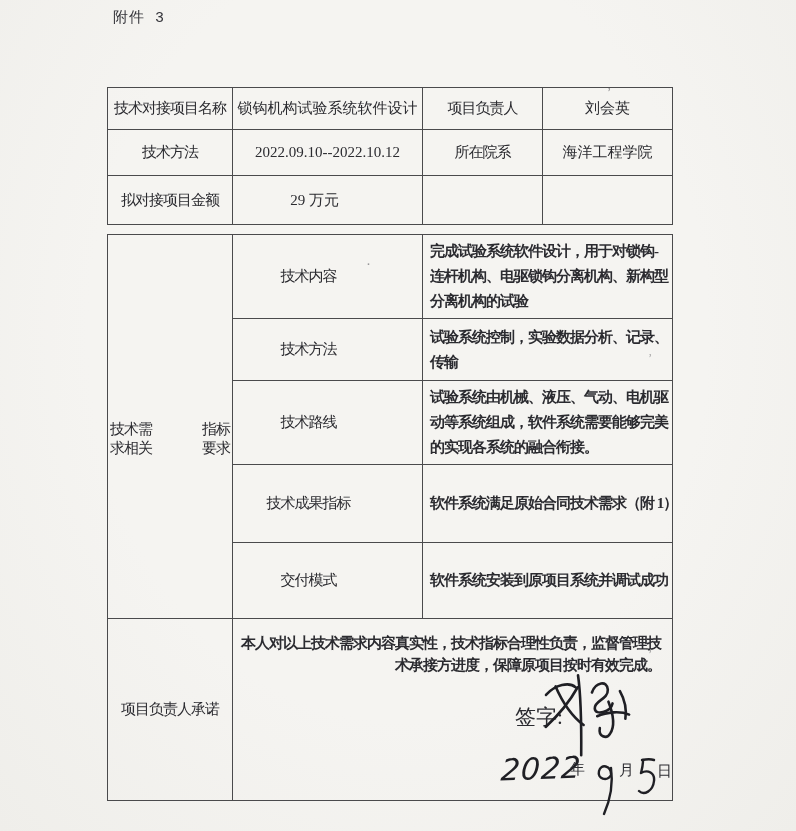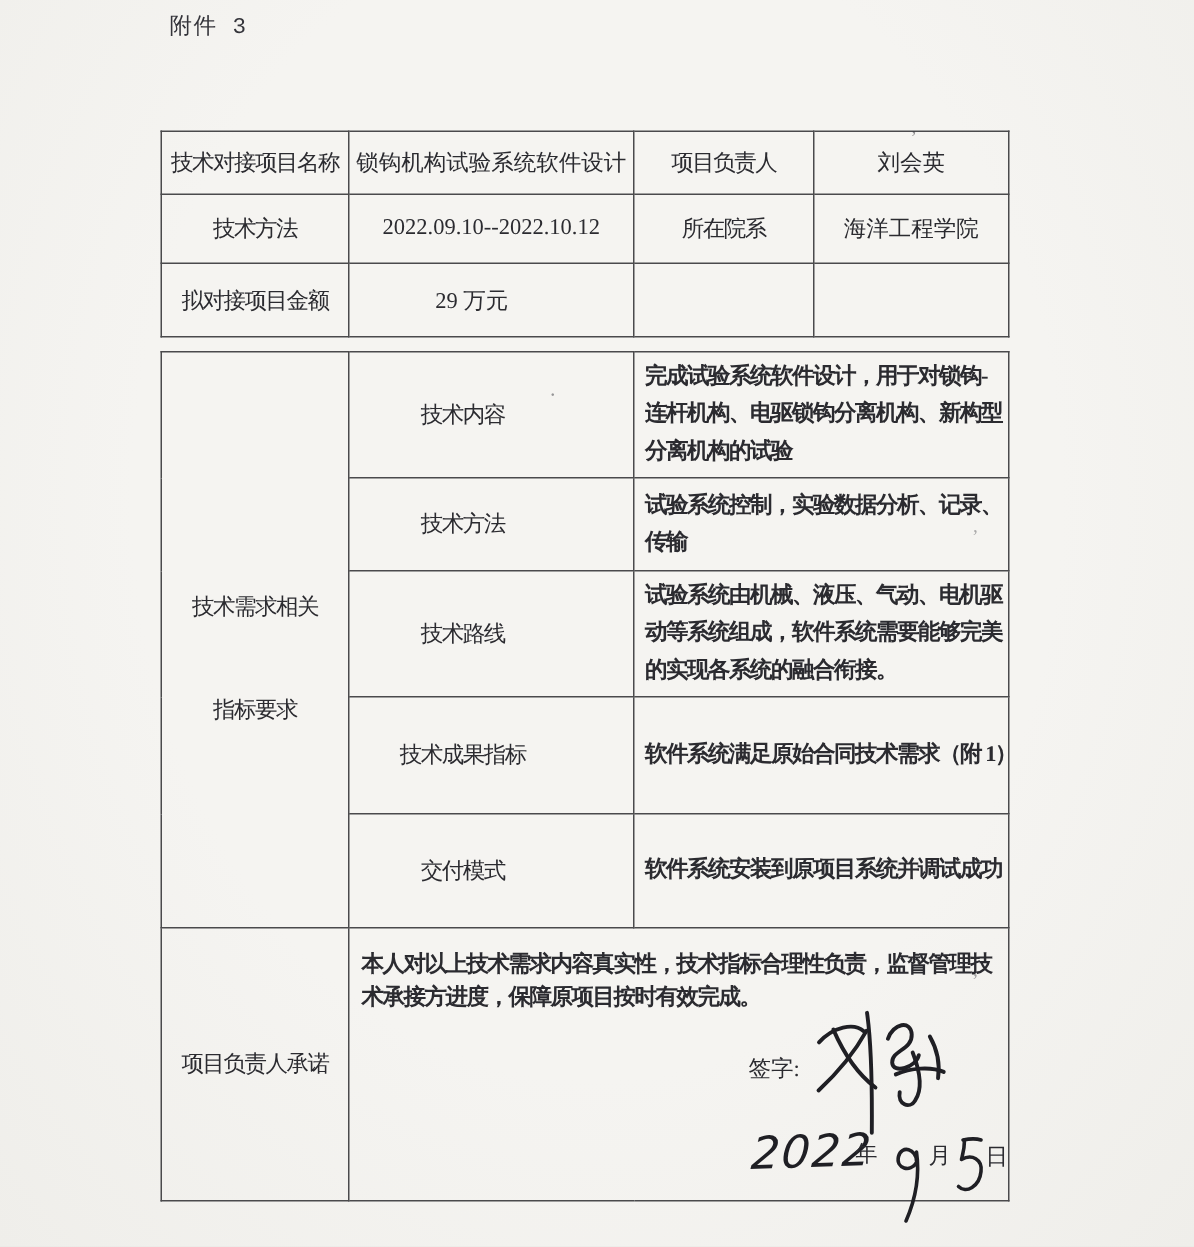--- a/index.html
+++ b/index.html
@@ -34,38 +34,38 @@
     padding:0 2px;overflow:visible;
   }
   tr.r1{height:42px}tr.r2{height:46px}tr.r3{height:49px}
   tr.t1{height:69px}tr.t2{height:62px}tr.t3{height:77px}
   tr.t4{height:78px}tr.t5{height:76px}tr.t6{height:182px}
   td.val{letter-spacing:0;}
   td.val-amount{padding-right:28px;letter-spacing:0;}
   td.techlab{padding-right:40px;}
   td.group{vertical-align:middle;}
   .group-inner{
-    display:flex;flex-direction:column;align-items:center;
+    display:flex;flex-direction:row;align-items:center;
     gap:50px;padding-top:25px;
   }
   td.content{
     text-align:left;vertical-align:middle;
     font-weight:bold;line-height:25px;
     padding:4px 4px 4px 7px;letter-spacing:-1px;margin-left:12px;
   }
   td.content.oneline{white-space:nowrap;}
   td.commit-cell{
-    position:relative;text-align:left;vertical-align:top;padding:0;
+    position:relative;text-align:right;vertical-align:top;padding:0;
   }
   .statement{
     font-weight:bold;font-size:15px;line-height:22px;
     letter-spacing:-1px;padding:13px 11px 0 8px;
   }
   .sign-label{
-    position:absolute;left:266px;top:84px;font-size:15px;letter-spacing:0;
+    position:absolute;left:282px;top:84px;font-size:21px;letter-spacing:0;
   }
   .signature{
     position:absolute;left:300px;top:48px;width:100px;height:92px;
     transform:rotate(-3deg);overflow:visible;
   }
   .signature path,.hand-digit path{
     fill:none;stroke:#1f1f24;stroke-linecap:round;stroke-linejoin:round;
   }
   .signature path{stroke-width:2.6;}
   .hand-digit path{stroke-width:2.4;}

